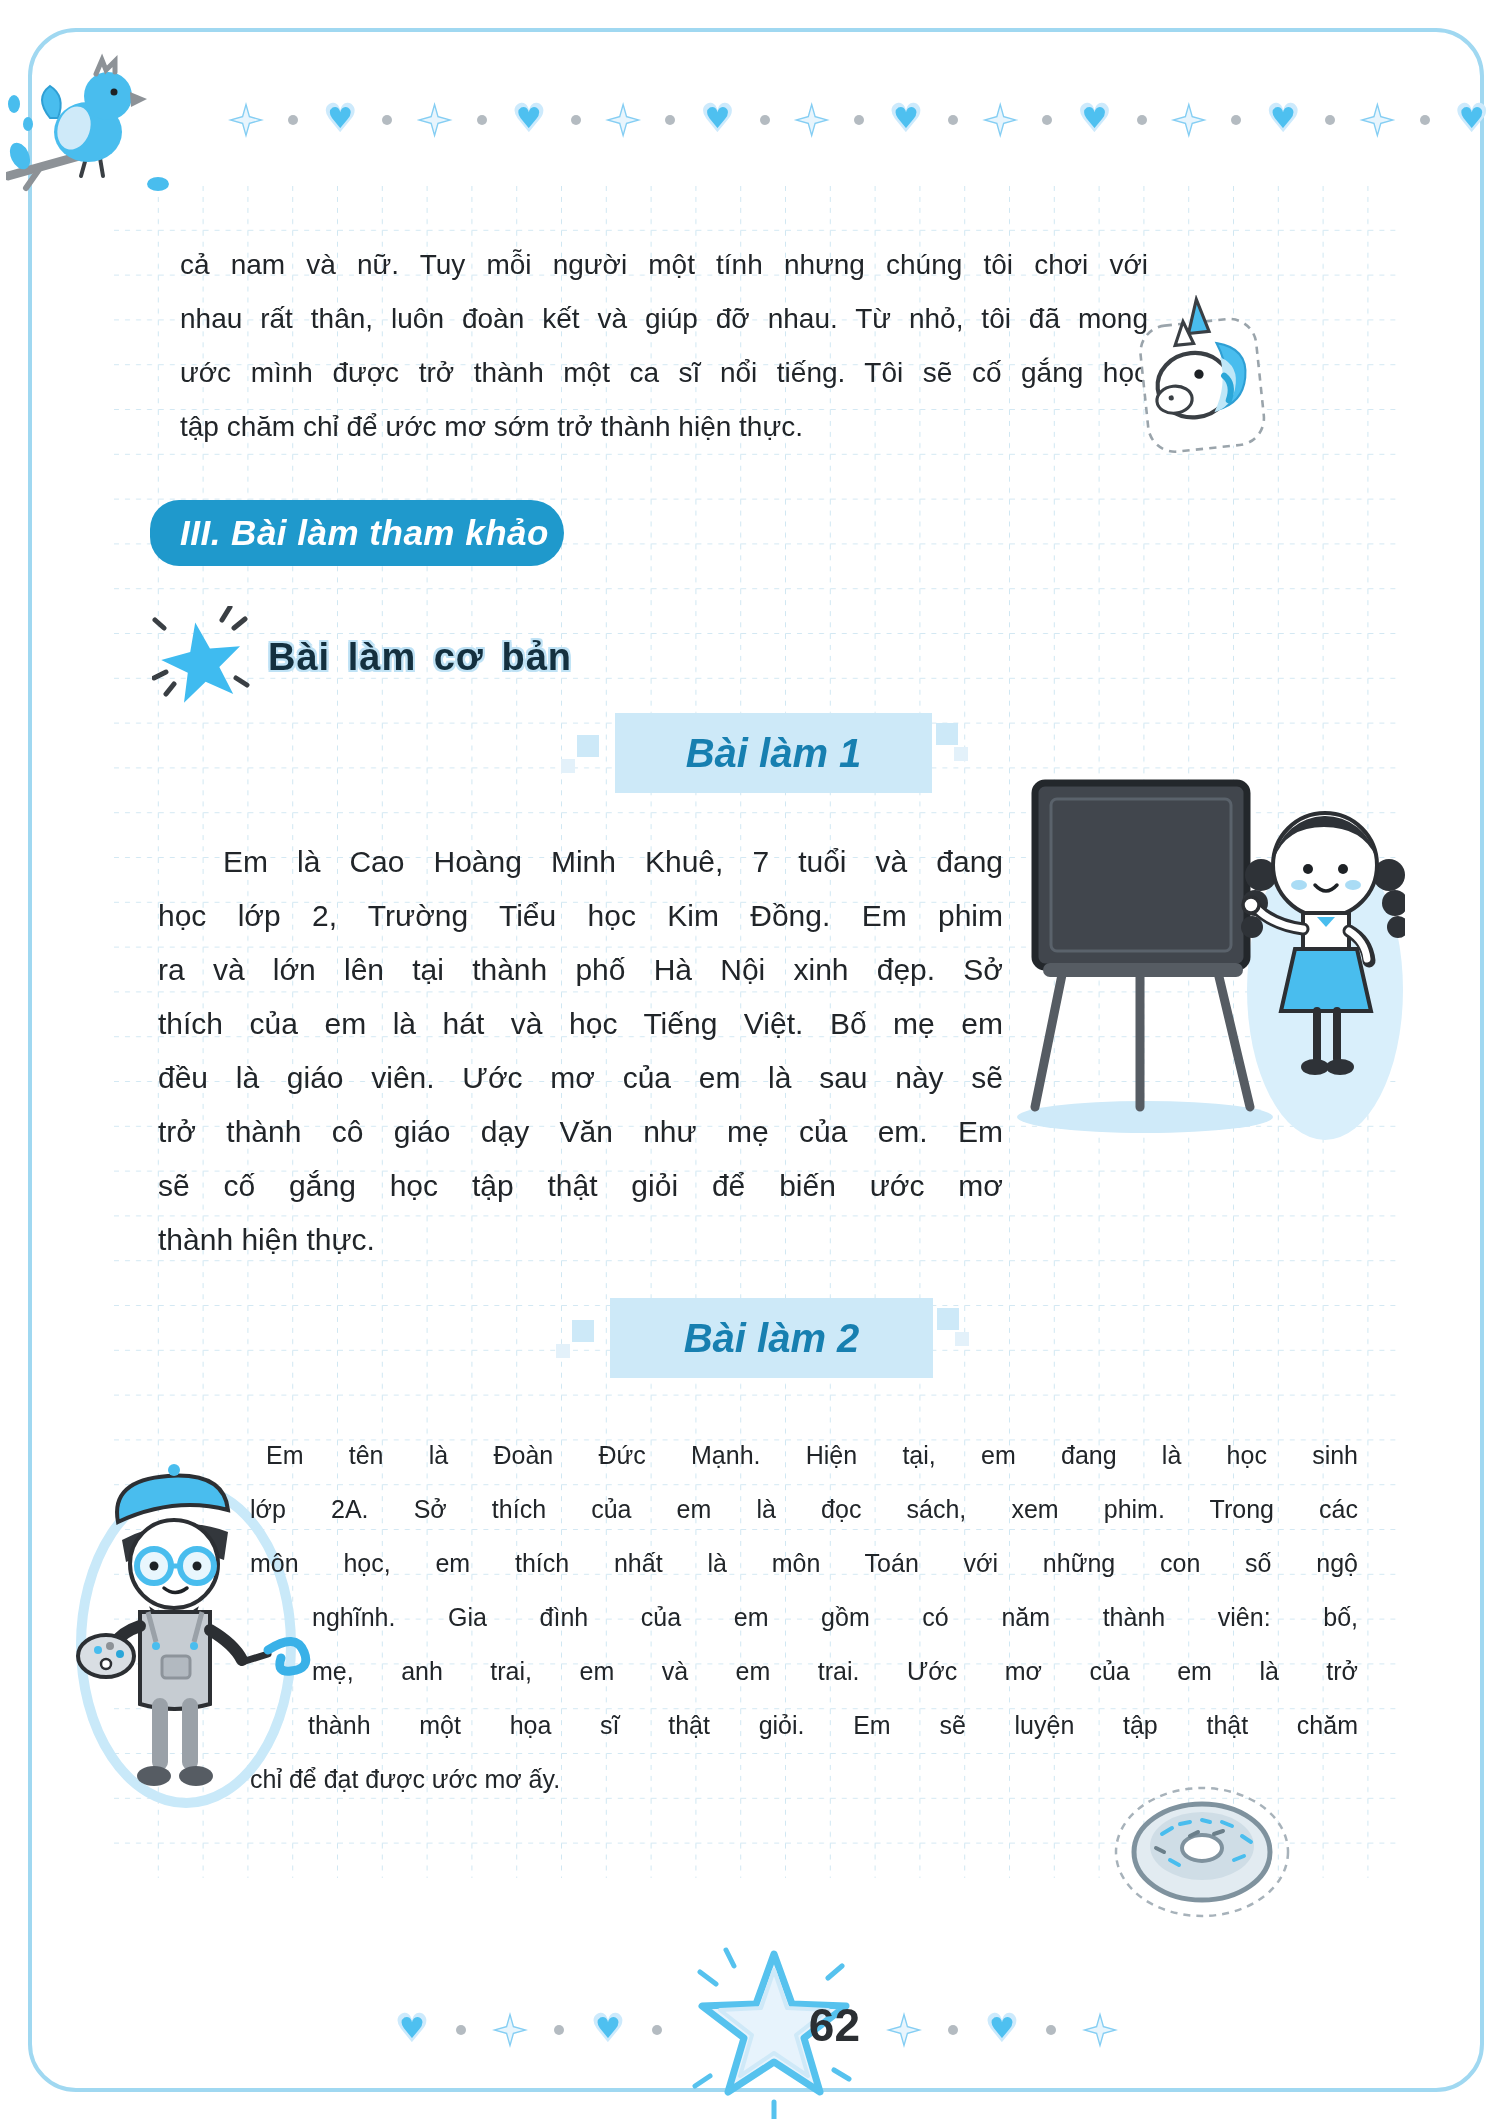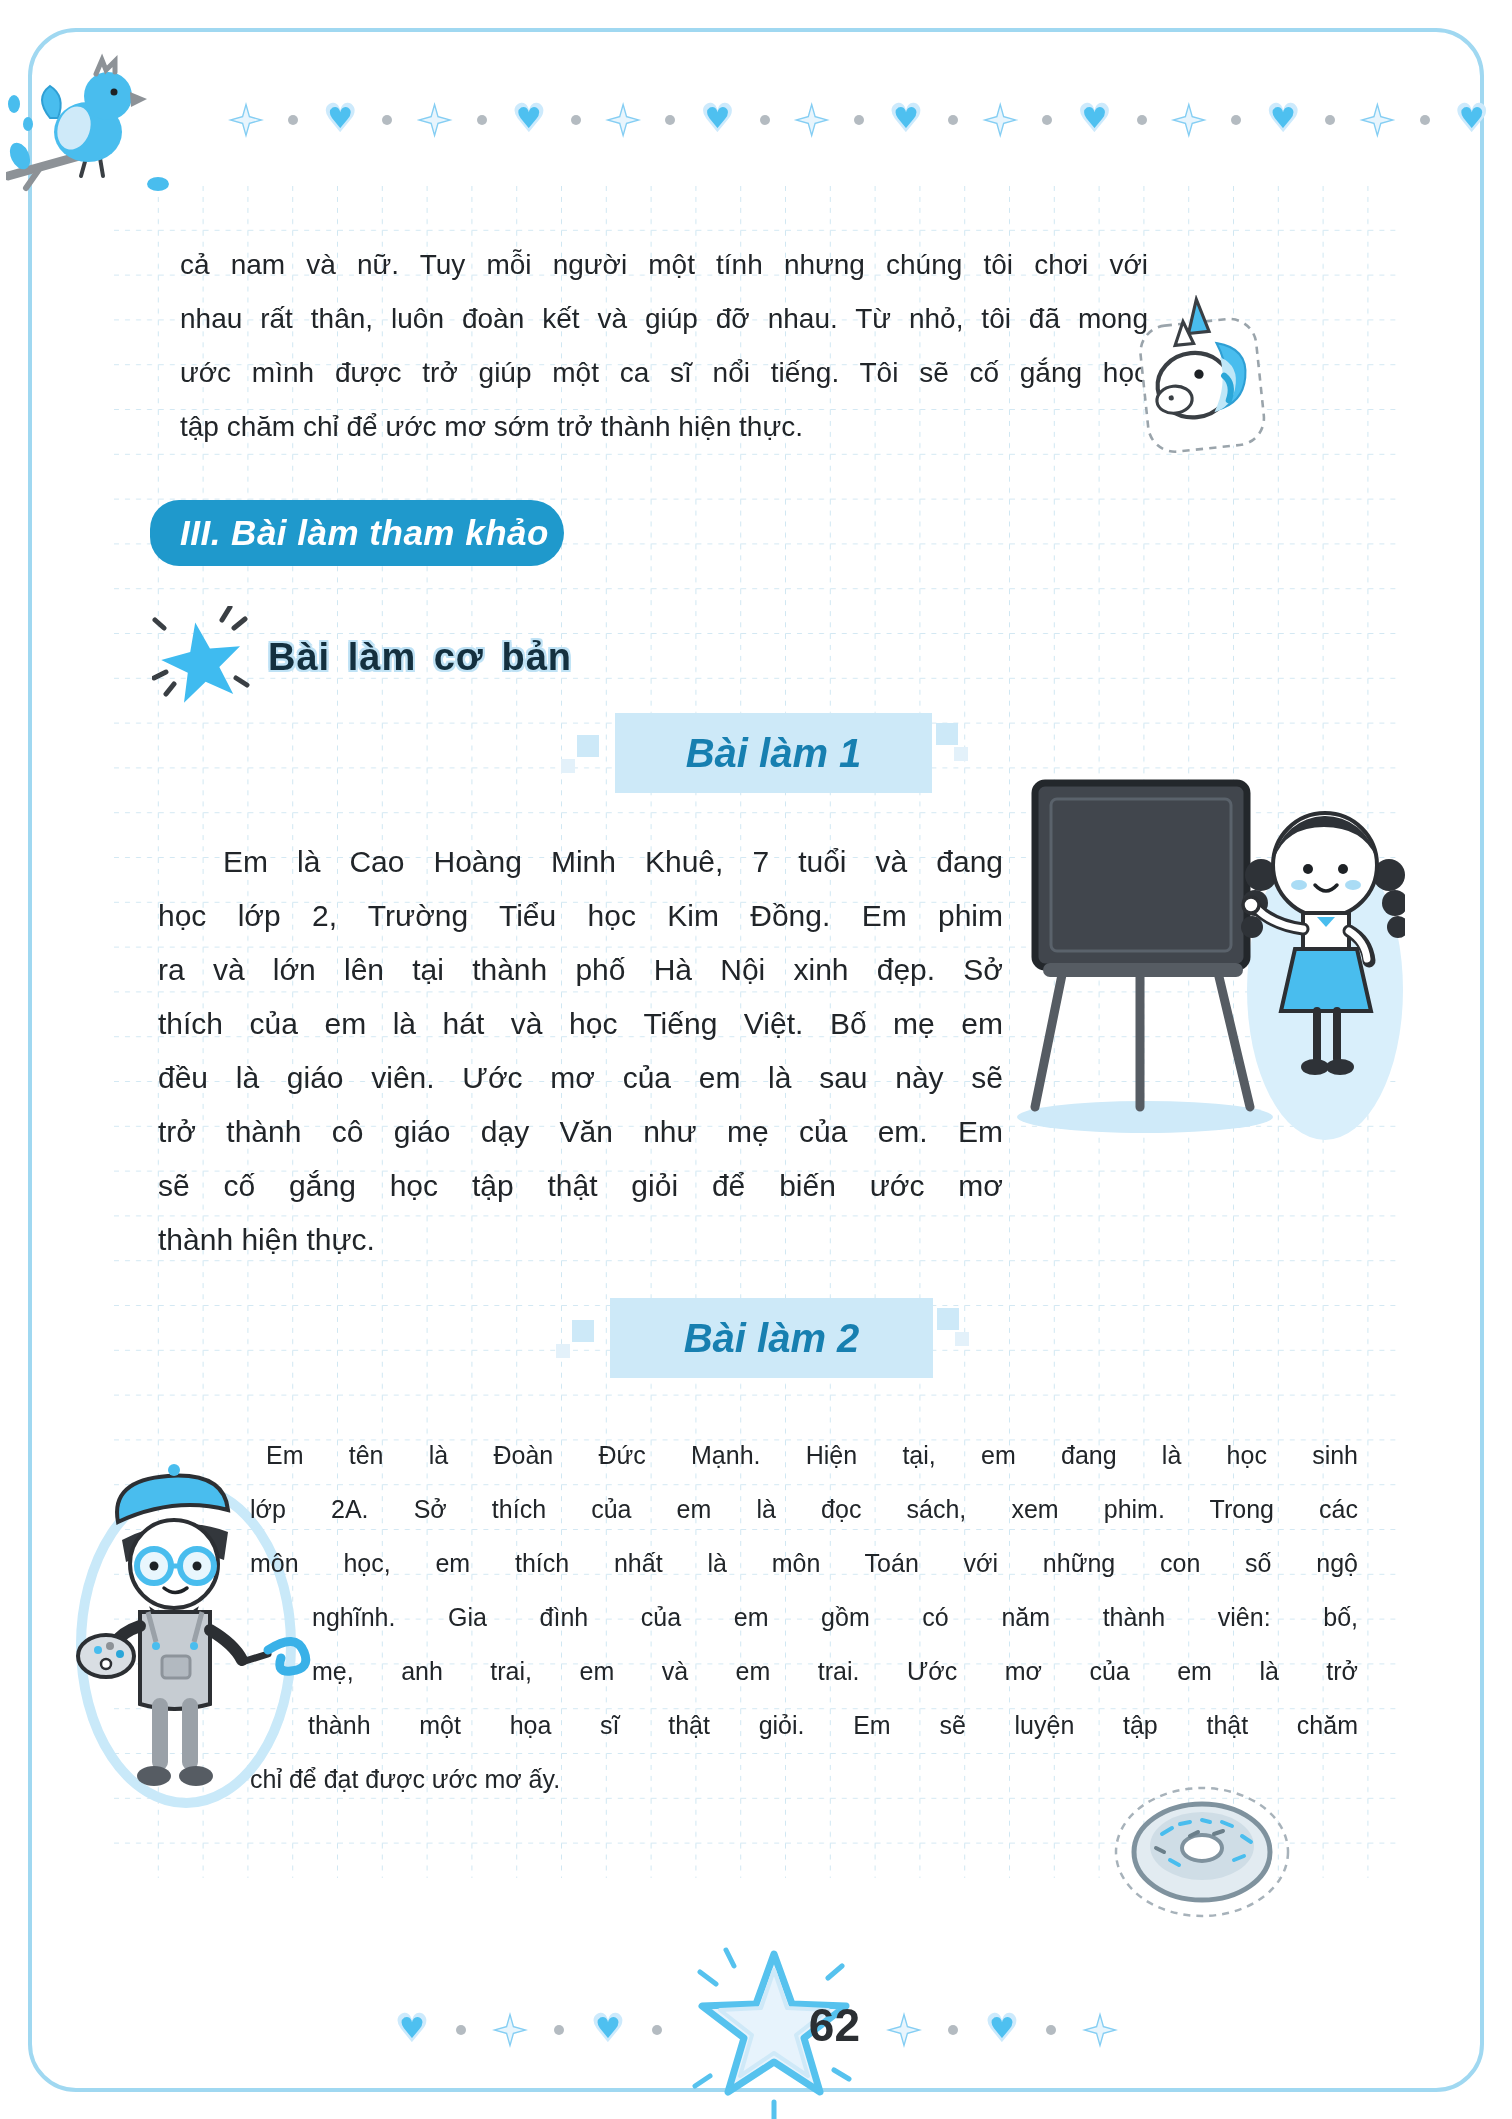--- a/index.html
+++ b/index.html
@@ -119,21 +119,21 @@
       <span class="heart"></span>
       <span class="dot"></span>
       <span class="spark"></span>
       <span class="dot"></span>
       <span class="heart"></span>
   </div>
 
   <div class="para p-intro">
     <div class="line">cả nam và nữ. Tuy mỗi người một tính nhưng chúng tôi chơi với</div>
     <div class="line">nhau rất thân, luôn đoàn kết và giúp đỡ nhau. Từ nhỏ, tôi đã mong</div>
-    <div class="line">ước mình được trở giúp một ca sĩ nổi tiếng. Tôi sẽ cố gắng học</div>
+    <div class="line">ước mình được trở thành một ca sĩ nổi tiếng. Tôi sẽ cố gắng học</div>
     <div class="line last">tập chăm chỉ để ước mơ sớm trở thành hiện thực.</div>
   </div>
 
   <div class="abs" style="left:1135px;top:295px;">
     <svg width="135" height="166" viewBox="0 0 130 160">
       <g transform="rotate(-6 65 80)">
         <rect x="8" y="26" width="112" height="122" rx="26" fill="#fff" stroke="#9aa4ab" stroke-width="2.5" stroke-dasharray="7 6"></rect>
         <polygon points="56,36 76,36 67,4" fill="#49bdee" stroke="#3a3f44" stroke-width="3"></polygon>
         <polygon points="42,46 52,24 60,46" fill="#fff" stroke="#3a3f44" stroke-width="3"></polygon>
         <ellipse cx="56" cy="86" rx="35" ry="31" fill="#fff" stroke="#3a3f44" stroke-width="4"></ellipse>

